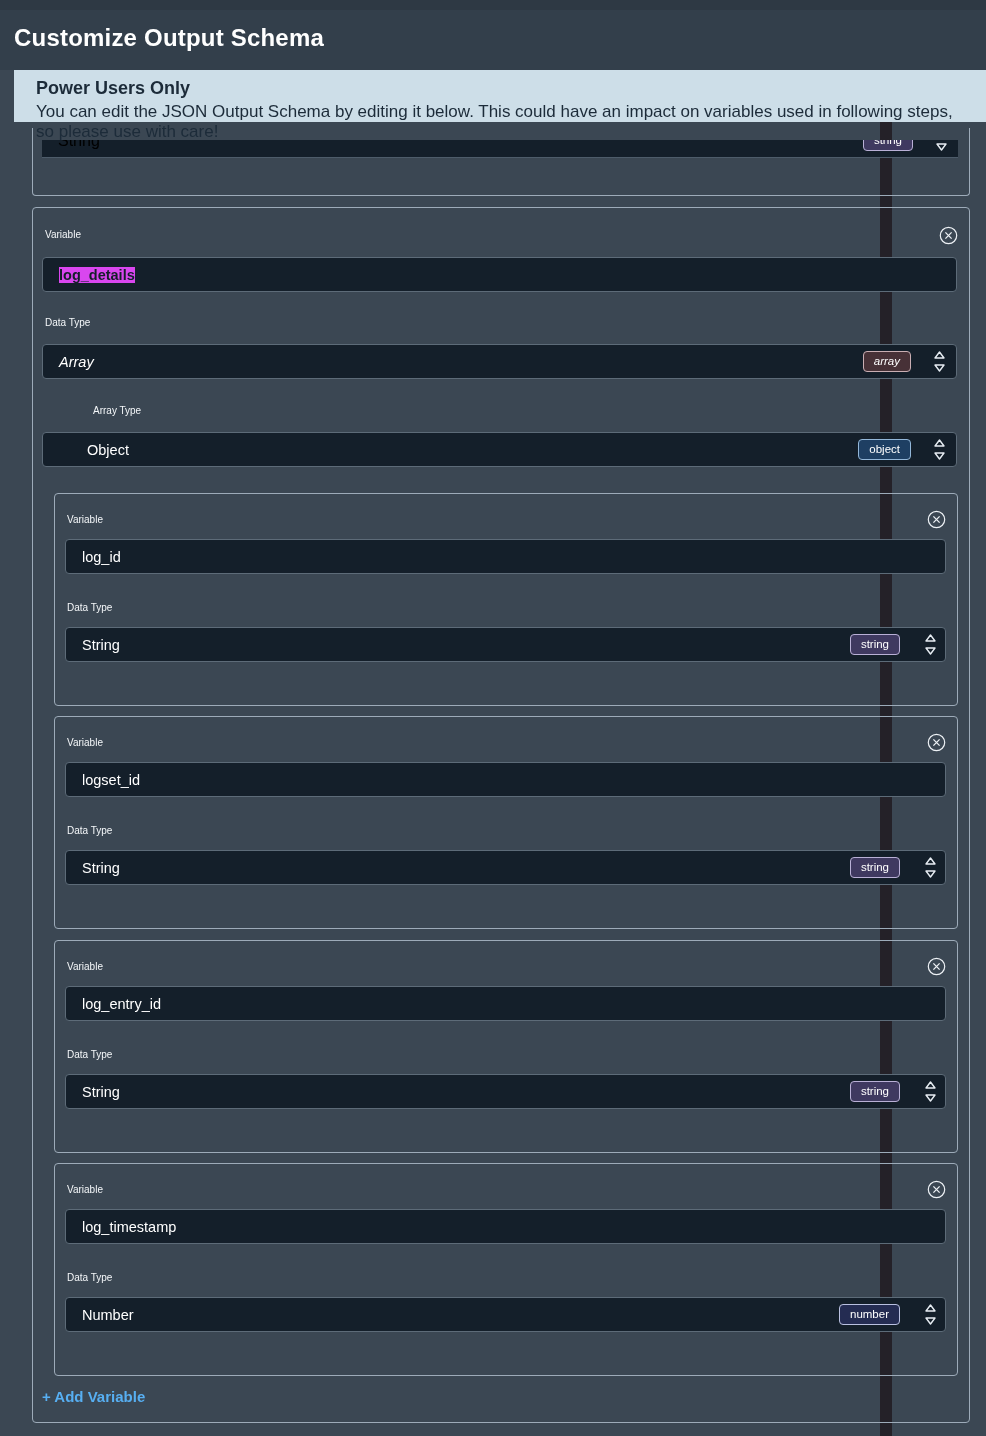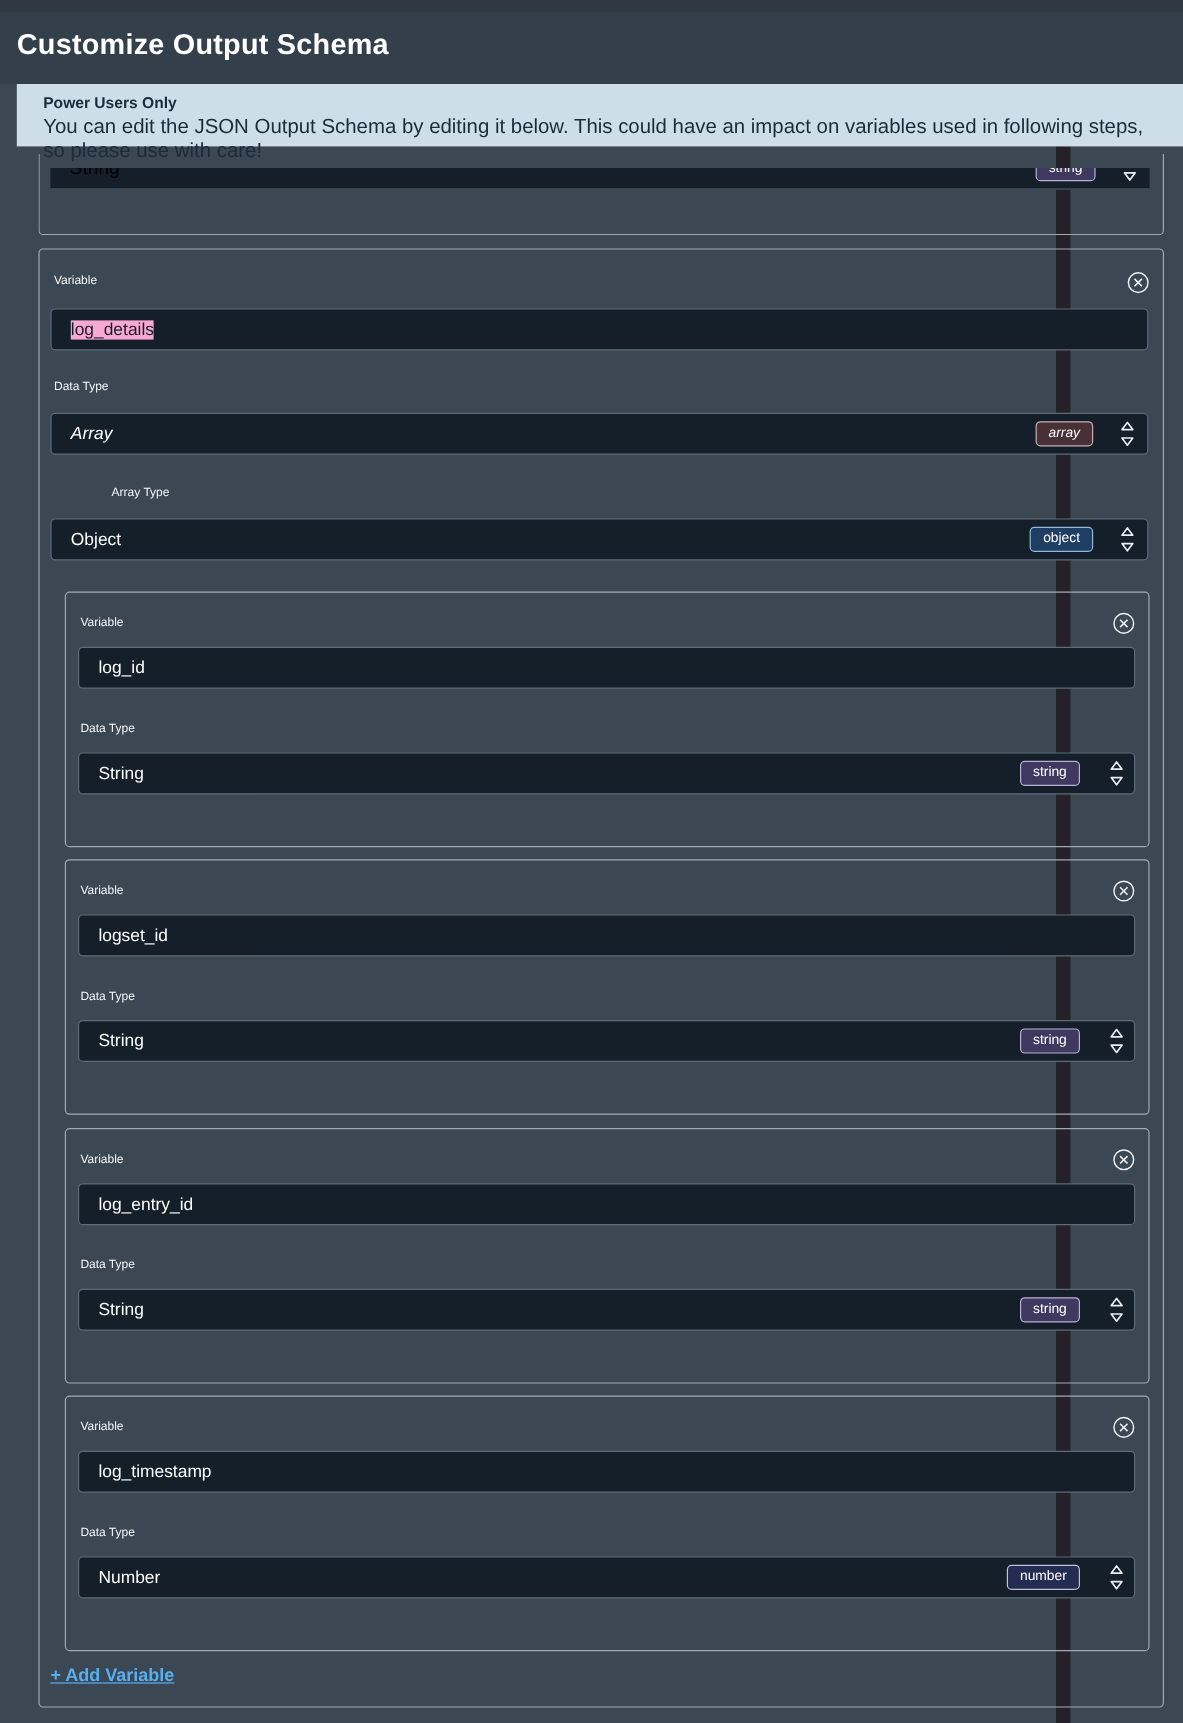--- a/index.html
+++ b/index.html
@@ -8,21 +8,21 @@
 
   .page { position:absolute; inset:0; width:892px; height:1436px; }
 
   
   .header-band { position:absolute; left:0; top:0; width:986px; height:70px; background:#333f4b; }
   .header-band::before { content:""; position:absolute; left:0; top:0; right:0; height:10px; background:#2e3944; }
   .page-title { position:absolute; left:14px; top:24px; font-size:24px; font-weight:bold; color:#ffffff; letter-spacing:0.2px; }
 
   
   .banner { position:absolute; left:14px; top:70px; width:972px; height:52px; background:#cddee8; color:#1c2b39; padding:8px 22px 0 22px; z-index:5; }
-  .banner-title { font-size:13px; font-weight:bold; margin-bottom:3px; }
+  .banner-title { font-size:18px; font-weight:bold; margin-bottom:3px; }
   .banner-message { font-size:17px; }
 
   
   .scroll-track { position:absolute; right:0; top:122px; width:12px; height:1314px; background:#242128; }
 
   
   .card { position:absolute; border:1px solid #9dabb9; border-radius:4px; background:transparent; }
 
   
   .card-clipped { left:32px; top:128px; width:938px; height:68px; border-top:none; border-radius:0 0 4px 4px; overflow:hidden; }
@@ -34,21 +34,21 @@
 
   .field-label { position:absolute; left:12px; font-size:10px; color:#f4f7f9; }
 
   .text-input, .select-box {
     position:absolute; left:9px; right:12px; height:35px;
     background:#141f2a; border:1px solid #5d6b78; border-radius:4px;
     display:flex; align-items:center; color:#ffffff; font-size:14.5px;
   }
   .value-text { padding-left:16px; white-space:nowrap; }
 
-  .selection-highlight { background:#f9a8d4; color:#141f2a; }
+  .selection-highlight { background:#d946ef; color:#141f2a;font-weight:bold; }
 
   .badge { margin-left:auto; border:1px solid; border-radius:4px; padding:2px 10px; font-size:11.5px; line-height:15px; color:#ffffff; }
   .badge-string { background:#3f3960; border-color:#b9b0d6; }
   .badge-array  { background:#473137; border-color:#c9aeb3; }
   .badge-object { background:#1e3f63; border-color:#93b7d9; }
   .badge-number { background:#242c52; border-color:#b9c0e0; }
 
   .spinner { flex:0 0 auto; margin-left:22px; margin-right:10px; width:13px; height:23px; display:block; }
   .spinner svg { display:block; }
 
@@ -57,35 +57,35 @@
   
   .card-nested { left:21px; width:904px; height:213px; }
   .card-nested .text-input, .card-nested .select-box { left:10px; right:11px; }
   .card-nested .spinner { margin-left:24px; margin-right:8px; }
 
   .lbl-variable { top:21px; }
   .lbl-dtype-main { top:109px; }
   .inp-main { top:49px; }
   .sel-dtype-main { top:136px;font-style:italic; }
   .lbl-atype-main { top:197px;margin-left:48px; }
-  .sel-atype-main { top:224px; }
+  .sel-atype-main { top:224px;padding-left:28px; }
 
   .card-nested .lbl-variable { top:20px; }
   .card-nested .text-input { top:45px; }
   .card-nested .lbl-dtype { top:108px; }
   .card-nested .select-box { top:133px; }
   .card-nested .close-btn { top:16px; }
   .card-main > .close-btn { top:18px; }
 
   .nested-1 { top:285px; }
   .nested-2 { top:508px; }
   .nested-3 { top:732px; }
   .nested-4 { top:955px; }
 
-  .add-variable { position:absolute; left:9px; top:1180px; font-size:15px; font-weight:bold; color:#57aff2; cursor:pointer;text-decoration:underline; }
+  .add-variable { position:absolute; left:9px; top:1180px; font-size:15px; font-weight:bold; color:#57aff2; cursor:pointer; }
 </style>
 </head>
 <body>
 
 <div class="page">
 
   <div class="header-band"></div>
   <div class="page-title">Customize Output Schema</div>
 
   <div class="banner">

